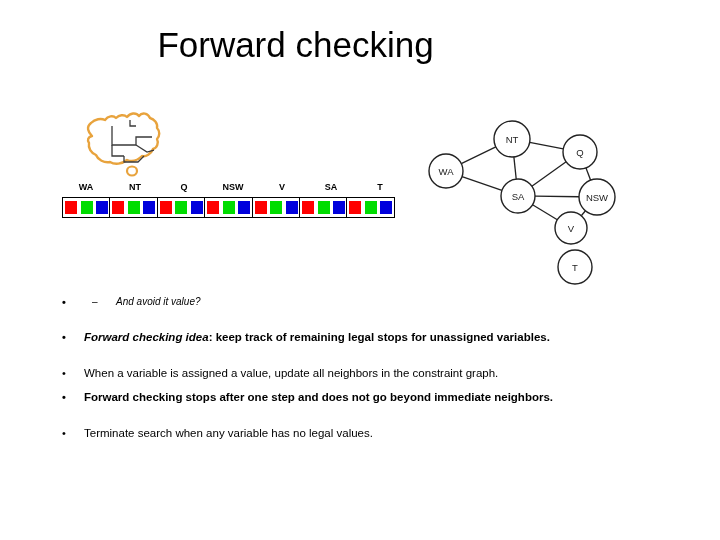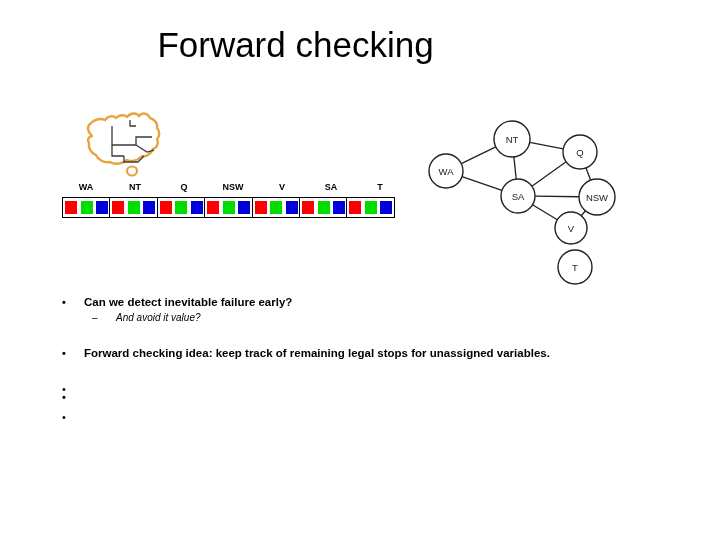--- a/index.html
+++ b/index.html
@@ -138,21 +138,21 @@
     color: #000000;
   }
   .sub-row .dash {
     position: absolute;
     left: 92px;
     top: 0;
     font-style: normal;
     font-size: 10px;
     line-height: 15px;
   }
-  .ital { }
+  .ital { font-style: italic; }
   .spacer-8 { height: 8px; }
   .spacer-20 { height: 20px; }
 </style>
 </head>
 <body>
 
 <div class="slide-title">Forward checking</div>
 
 <div class="map-wrap">
   <svg width="96" height="74" viewBox="0 0 96 74" xmlns="http://www.w3.org/2000/svg">
@@ -247,46 +247,48 @@
       <text x="153" y="116.5" class="gnode-label">V</text>
       <circle cx="157" cy="155" r="17" fill="#ffffff" stroke="#222222" stroke-width="1.4"></circle>
       <text x="157" y="155.5" class="gnode-label">T</text>
     </svg>
 </div>
 
 <div class="bullets">
 
   <div class="bullet-row semi">
     <span class="dot">•</span>
-    <span>Can we detect inevitable failure early?</span>
   </div>
 
   <div class="sub-row">
     <span class="dash">–</span>
     <span>And avoid it value?</span>
   </div>
 
   <div class="spacer-20"></div>
 
   <div class="bullet-row semi">
     <span class="dot">•</span>
     <span class="ital">Forward checking idea</span><span>: keep track of remaining legal stops for unassigned variables.</span>
   </div>
 
   <div class="spacer-20"></div>
 
   <div class="bullet-row">
     <span class="dot">•</span>
+    <span>When a variable is assigned a value, update all neighbors in the constraint graph.</span>
   </div>
 
   <div class="spacer-8"></div>
 
   <div class="bullet-row bold">
     <span class="dot">•</span>
+    <span>Forward checking stops after one step and does not go beyond immediate neighbors.</span>
   </div>
 
   <div class="spacer-20"></div>
 
   <div class="bullet-row">
     <span class="dot">•</span>
+    <span>Terminate search when any variable has no legal values.</span>
   </div>
 
 </div>
 
 </body></html>

